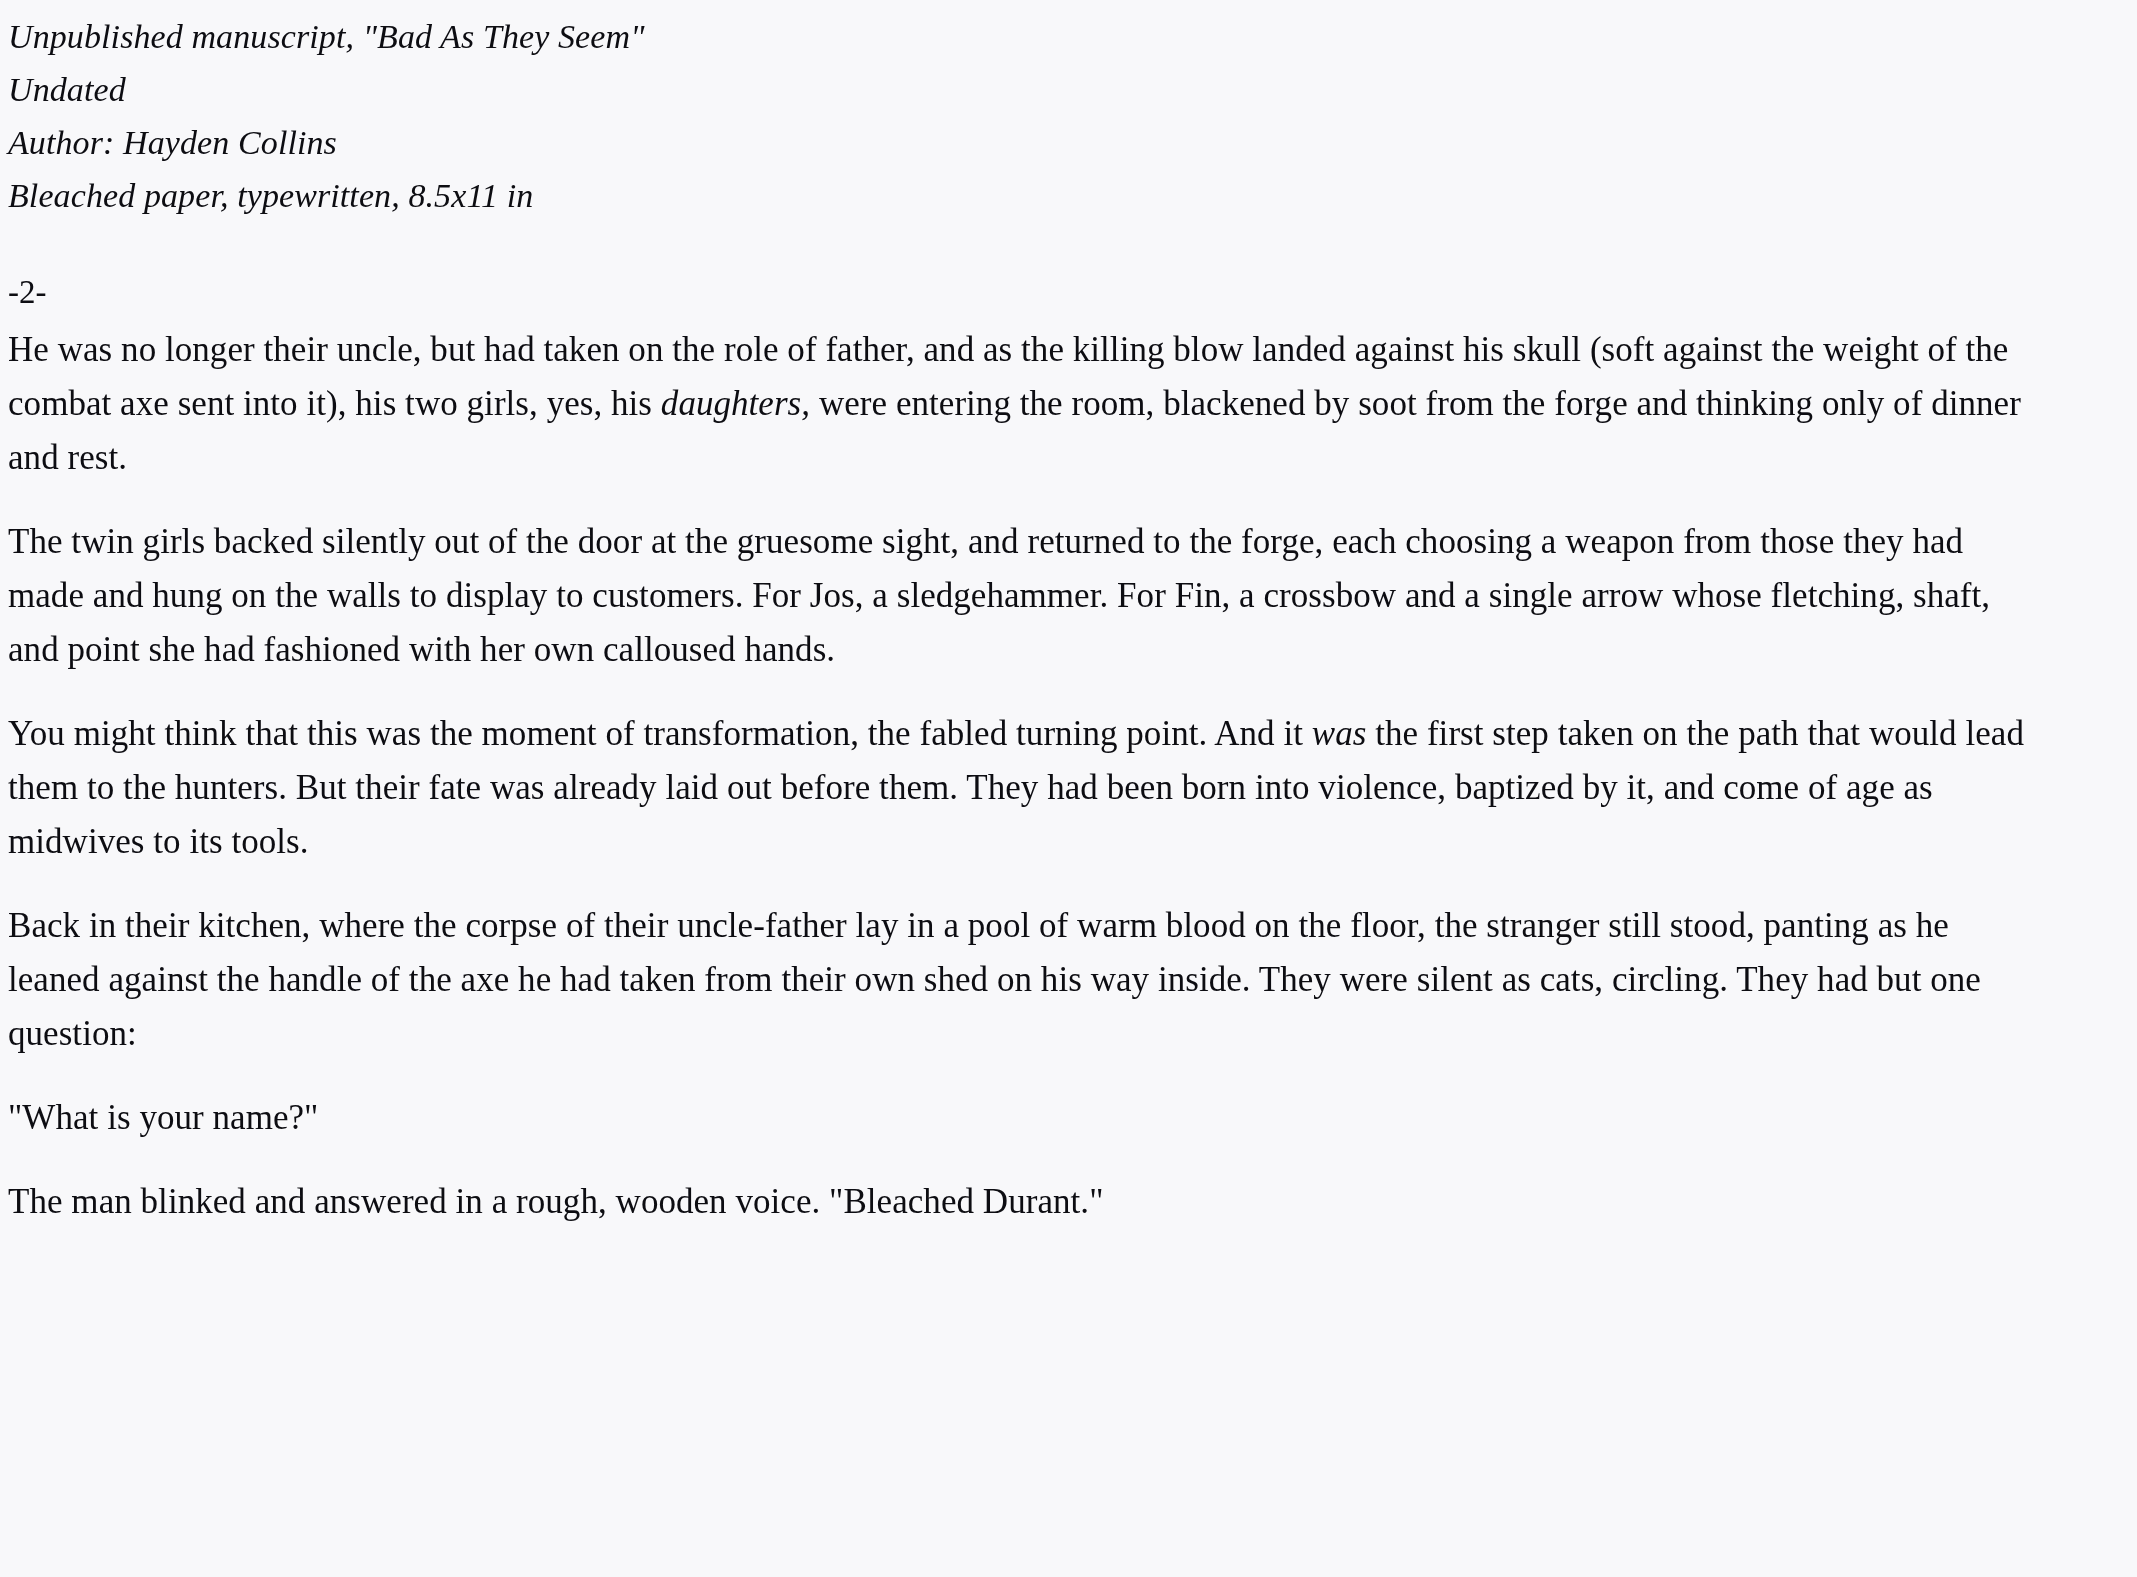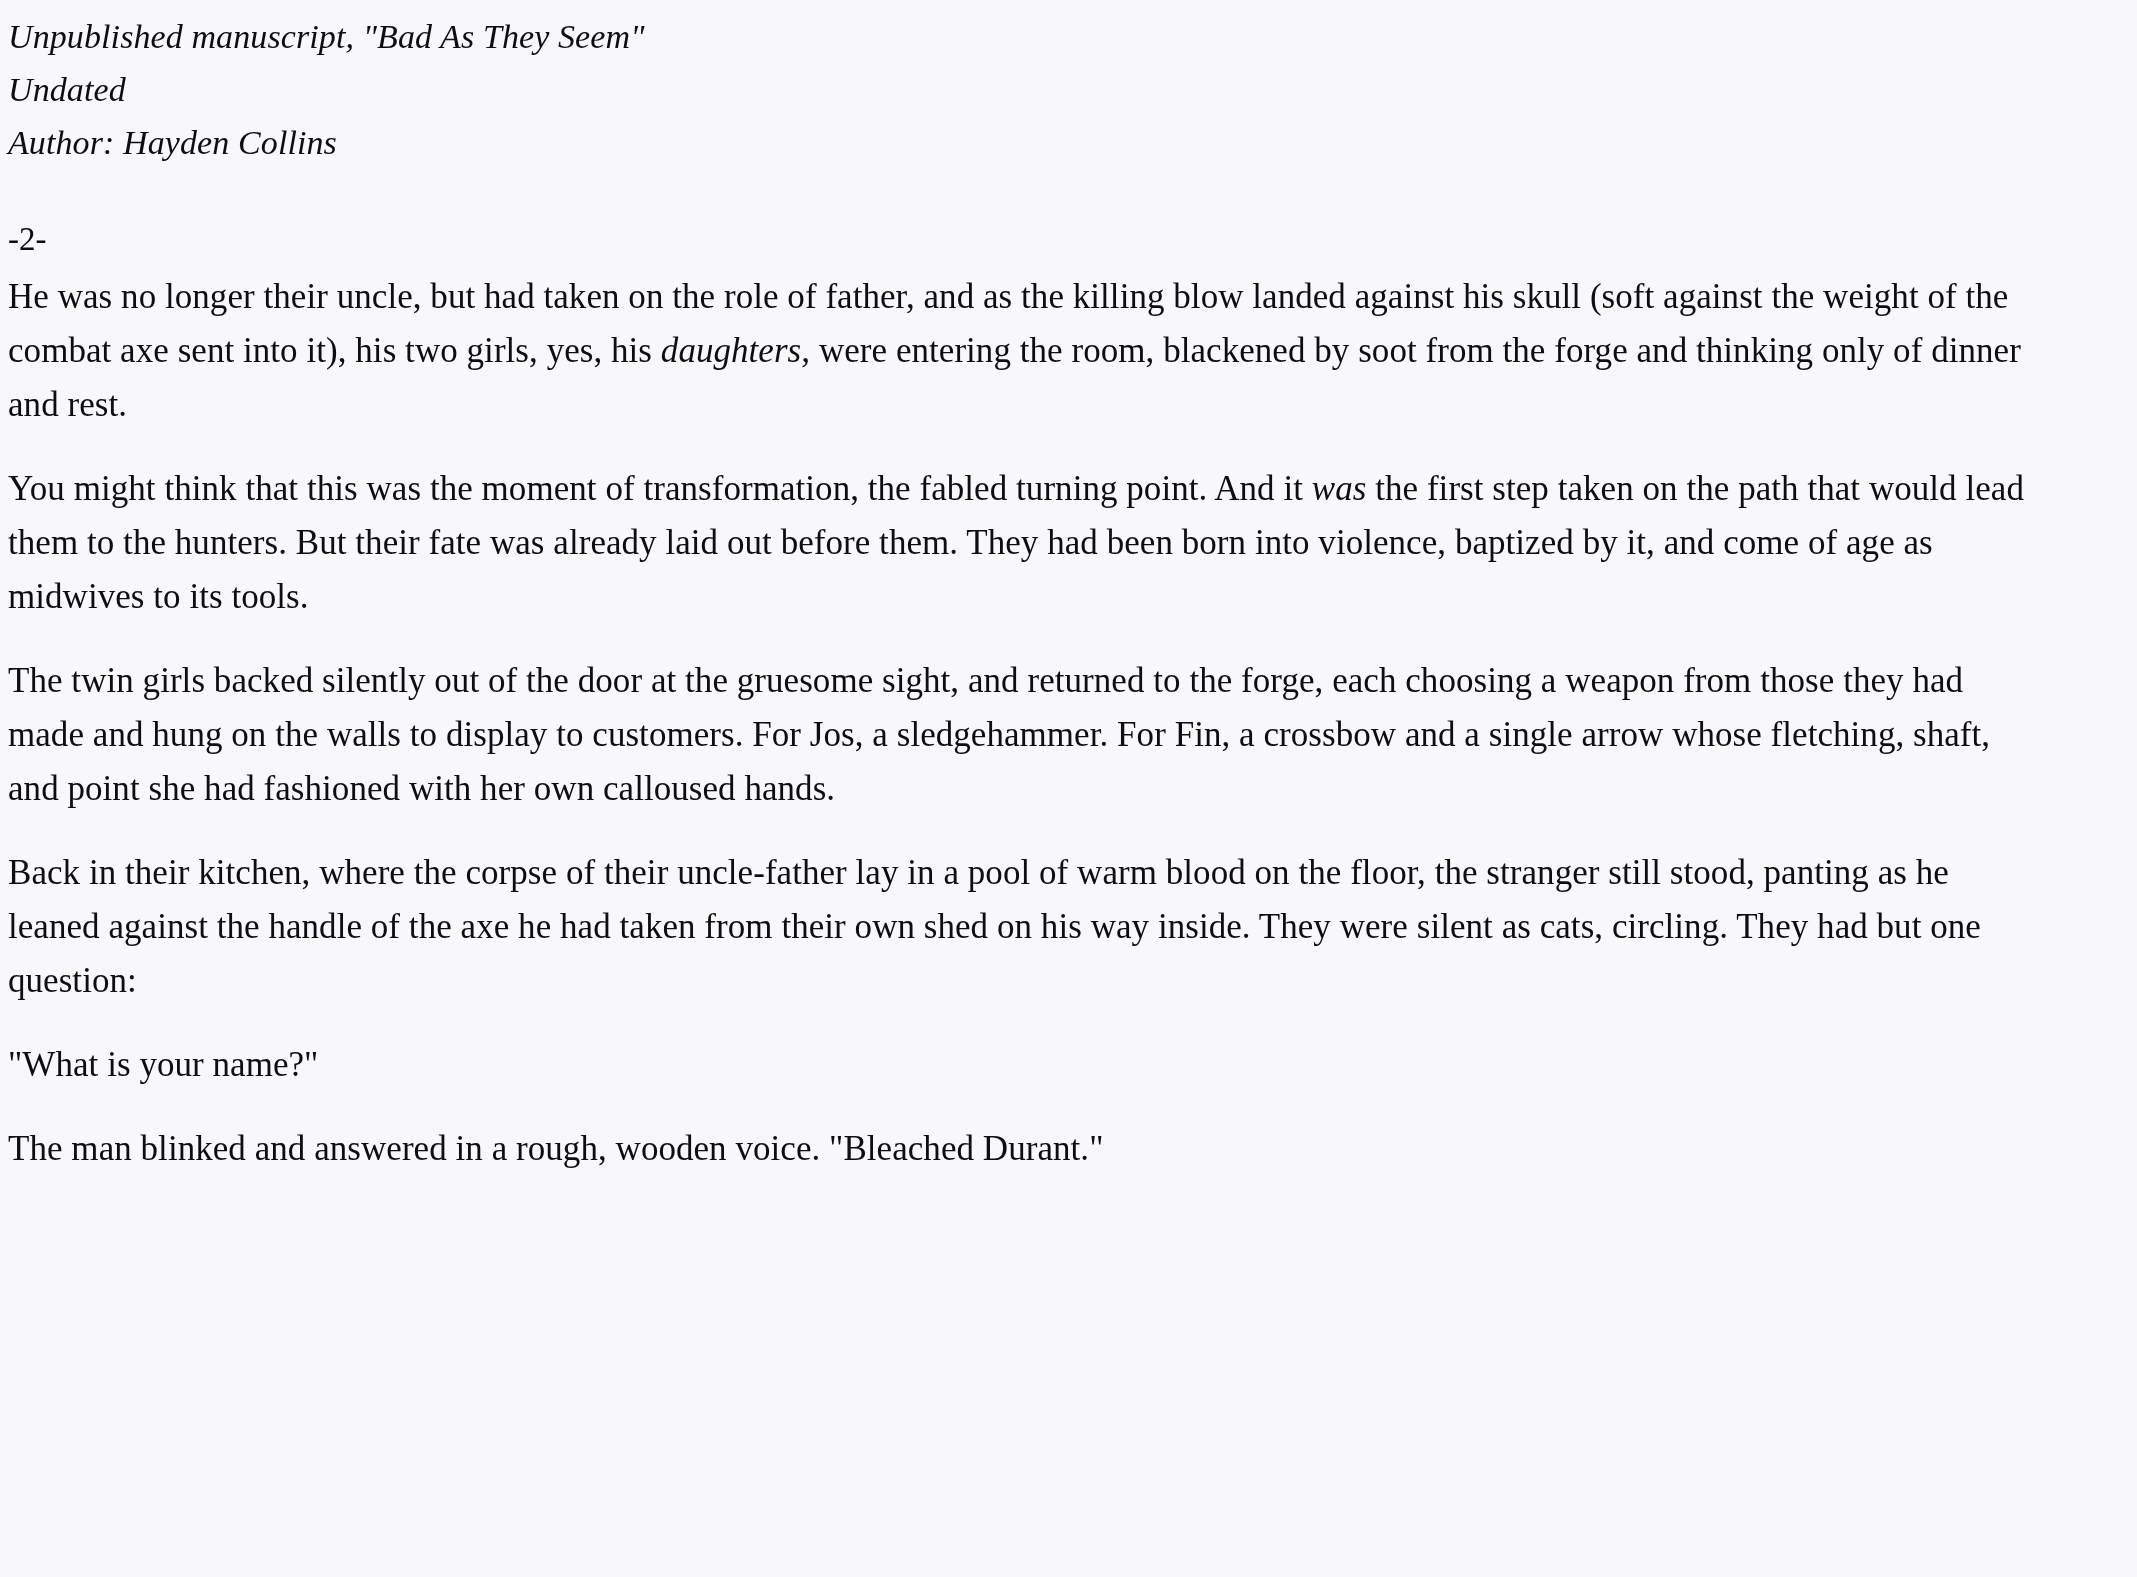--- a/index.html
+++ b/index.html
@@ -53,28 +53,29 @@
 </style>
 </head>
 <body style="background: rgb(248, 248, 250); color: rgb(13, 13, 18);">
 
 <div class="page">
 
   <div class="header-block">
     <div class="header-line">Unpublished manuscript, "Bad As They Seem"</div>
     <div class="header-line">Undated</div>
     <div class="header-line">Author: Hayden Collins</div>
+    <div class="header-line">Bleached paper, typewritten, 8.5x11 in</div>
   </div>
 
   <div class="spacer-sm"></div>
 
   <div class="page-number">-2-</div>
 
   <div class="body-text">
     <p class="para">He was no longer their uncle, but had taken on the role of father, and as the killing blow landed against his skull (soft against the weight of the combat axe sent into it), his two girls, yes, his <em>daughters,</em> were entering the room, blackened by soot from the forge and thinking only of dinner and rest.</p>
+    <p class="para">The twin girls backed silently out of the door at the gruesome sight, and returned to the forge, each choosing a weapon from those they had made and hung on the walls to display to customers. For Jos, a sledgehammer. For Fin, a crossbow and a single arrow whose fletching, shaft, and point she had fashioned with her own calloused hands.</p>
     <p class="para">You might think that this was the moment of transformation, the fabled turning point. And it <em>was</em> the first step taken on the path that would lead them to the hunters. But their fate was already laid out before them. They had been born into violence, baptized by it, and come of age as midwives to its tools.</p>
-    <p class="para">The twin girls backed silently out of the door at the gruesome sight, and returned to the forge, each choosing a weapon from those they had made and hung on the walls to display to customers. For Jos, a sledgehammer. For Fin, a crossbow and a single arrow whose fletching, shaft, and point she had fashioned with her own calloused hands.</p>
     <p class="para">Back in their kitchen, where the corpse of their uncle-father lay in a pool of warm blood on the floor, the stranger still stood, panting as he leaned against the handle of the axe he had taken from their own shed on his way inside. They were silent as cats, circling. They had but one question:</p>
     <p class="para">"What is your name?"</p>
     <p class="para">The man blinked and answered in a rough, wooden voice. "Bleached Durant."</p>
   </div>
 
 </div>
 
 </body></html>

